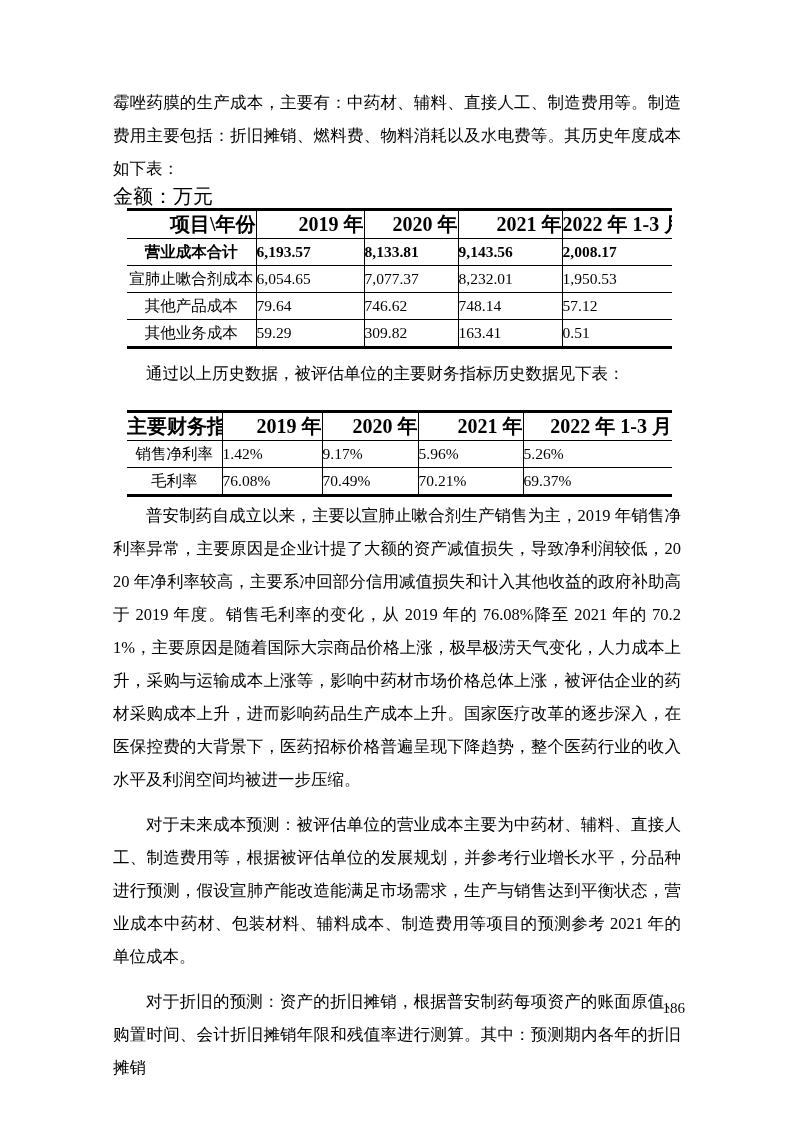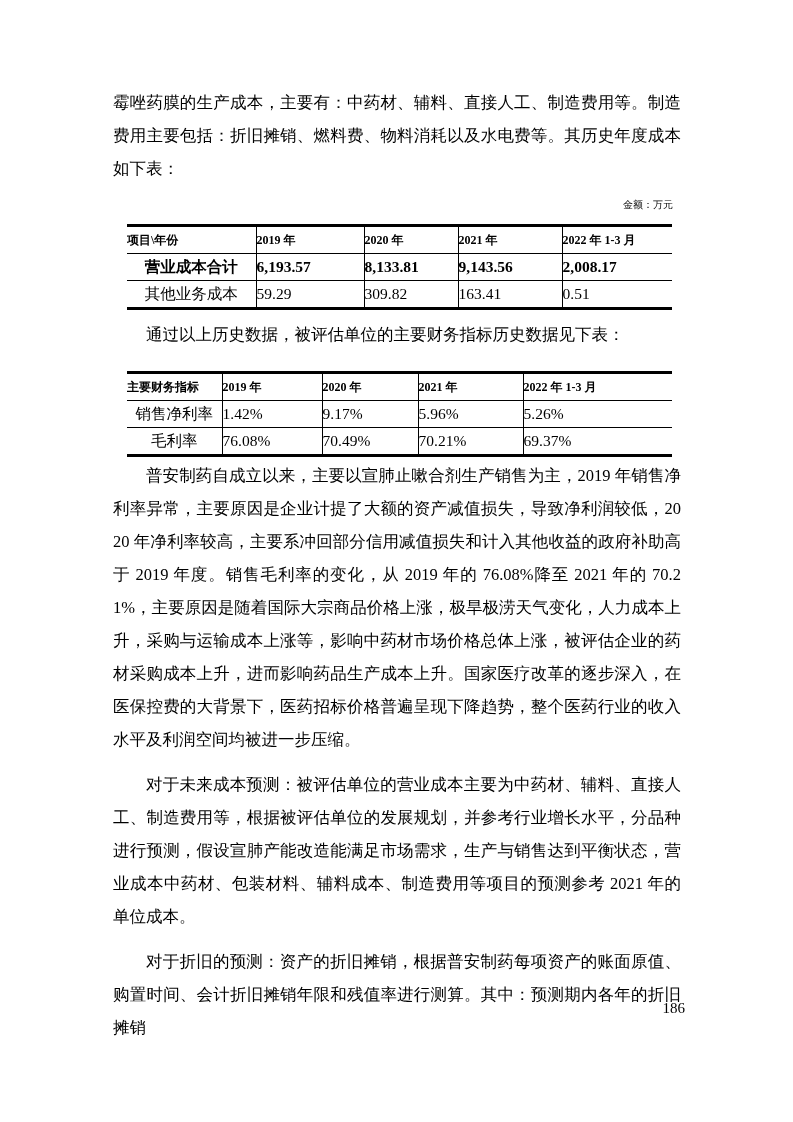--- a/index.html
+++ b/index.html
@@ -16,23 +16,22 @@
   }
   .body-text {
     margin: 0;
     font-size: 16.5px;
     line-height: 33px;
     text-align: justify;
     word-break: break-all;
   }
   .indent { text-indent: 33px; }
   .unit-label {
-    margin: 8px;
-    text-align: right;
-    font-size: 10px;
+    margin: 0;
+    font-size: 20px;
     line-height: 23px;
   }
   table.doc-table {
     border-collapse: collapse;
     table-layout: fixed;
     width: 545px;
     margin-left: 14px;
     border-top: 3px solid #000;
     border-bottom: 3px solid #000;
     font-size: 15.5px;
@@ -40,21 +39,21 @@
   table.doc-table th, table.doc-table td {
     border: 1.5px solid #000;
     height: 26px;
     padding: 0;
     vertical-align: middle;
     overflow: hidden;
     white-space: nowrap;
   }
   table.doc-table th:first-child, table.doc-table td:first-child { border-left: none; }
   table.doc-table th:last-child,  table.doc-table td:last-child  { border-right: none; }
-  table.doc-table th { font-weight: bold; text-align: left; font-size: 12px; }
+  table.doc-table th { font-weight: bold; text-align: right; font-size: 20px; }
   td.label-cell { text-align: center; }
   td.num-cell { padding-right: 4px; }
   tr.bold-row td { font-weight: bold; }
   .para { margin-top: 2px; }
   .page-number {
     position: absolute;
     top: 999px;
     right: 108px;
     font-size: 15px;
     line-height: 18px;
@@ -86,20 +85,34 @@
         <th>2022 年 1-3 月</th>
       </tr>
     </thead>
     <tbody>
       <tr class="bold-row">
         <td class="label-cell">营业成本合计</td>
         <td class="num-cell">6,193.57</td>
         <td class="num-cell">8,133.81</td>
         <td class="num-cell">9,143.56</td>
         <td class="num-cell">2,008.17</td>
+      </tr>
+      <tr>
+        <td class="label-cell">宣肺止嗽合剂成本</td>
+        <td class="num-cell">6,054.65</td>
+        <td class="num-cell">7,077.37</td>
+        <td class="num-cell">8,232.01</td>
+        <td class="num-cell">1,950.53</td>
+      </tr>
+      <tr>
+        <td class="label-cell">其他产品成本</td>
+        <td class="num-cell">79.64</td>
+        <td class="num-cell">746.62</td>
+        <td class="num-cell">748.14</td>
+        <td class="num-cell">57.12</td>
       </tr>
       <tr>
         <td class="label-cell">其他业务成本</td>
         <td class="num-cell">59.29</td>
         <td class="num-cell">309.82</td>
         <td class="num-cell">163.41</td>
         <td class="num-cell">0.51</td>
       </tr>
     </tbody>
   </table>

